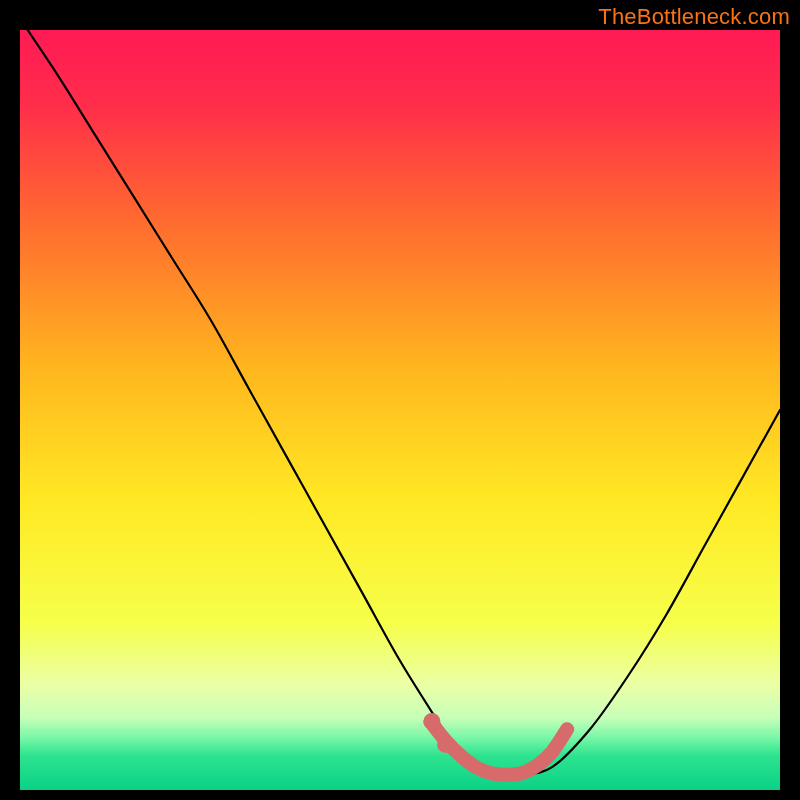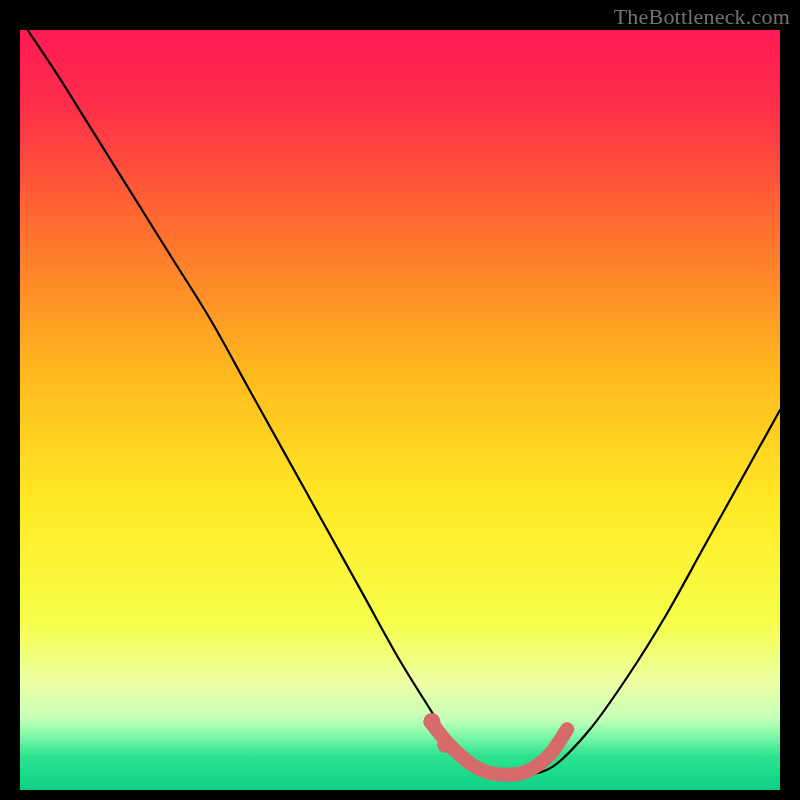--- a/index.html
+++ b/index.html
@@ -15,23 +15,23 @@
     left: 0;
     top: 0;
     width: 800px;
     height: 800px;
     background: #000;
   }
   .watermark {
     position: absolute;
     top: 4px;
     right: 10px;
-    font-family: Liberation Serif, serif;
+    font-family: Liberation Sans, sans-serif;
     font-size: 22px;
-    color: #737373;
+    color: #f97316;
     letter-spacing: 0.2px;
   }
   .plot {
     position: absolute;
     left: 20px;
     top: 30px;
     width: 760px;
     height: 760px;
   }
   svg { display: block; }

